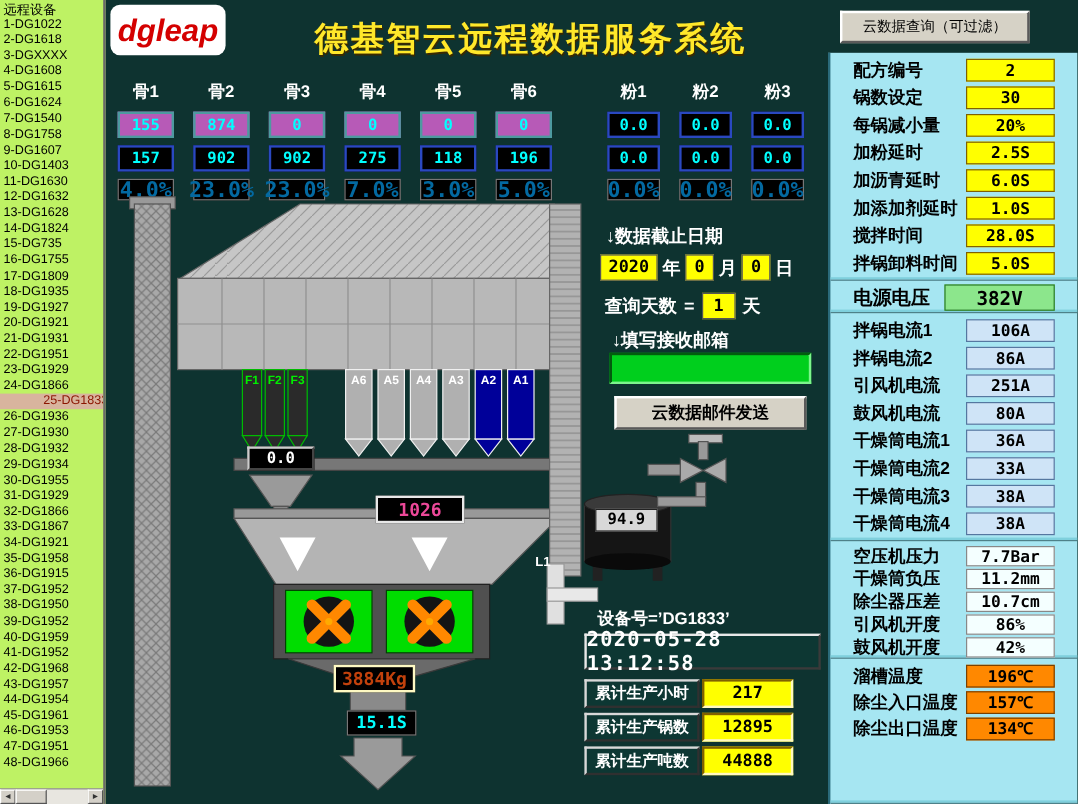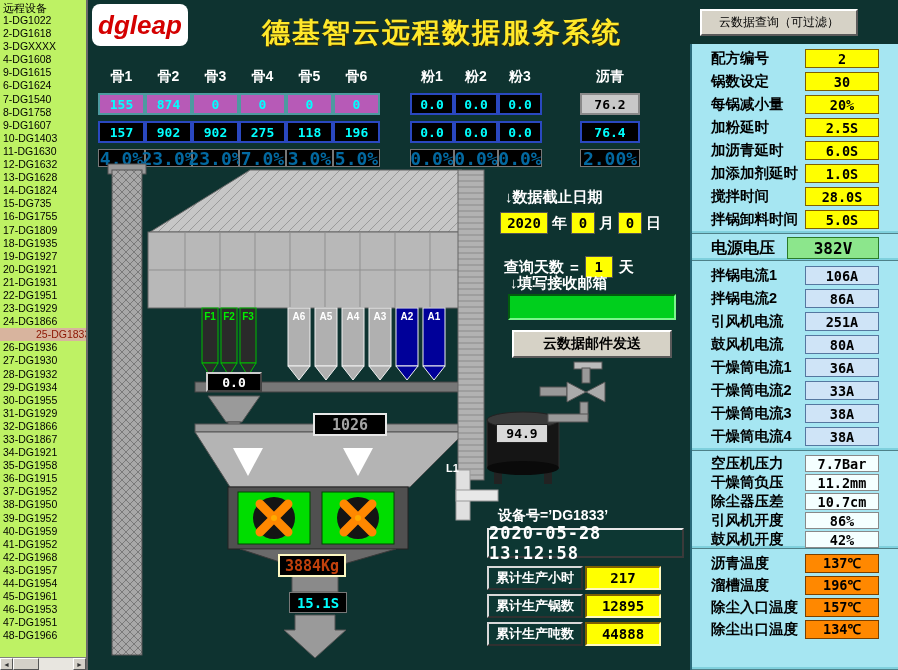--- a/index.html
+++ b/index.html
@@ -52,21 +52,21 @@
   }
   .btn3d {
     background:#d6d2c6; color:#000;
     border:2px solid; border-color:#ffffff #5a5a5a #5a5a5a #ffffff;
     display:flex; align-items:center; justify-content:center; cursor:pointer;
   }
   .query-btn { left:700px; top:9px; width:158px; height:27px; font-size:12px; }
 
   
   .materials { left:98px; top:68px; display:flex; }
-  .mat-col { width:47px; margin-right:0; display:flex; flex-direction:column; }
+  .mat-col { width:47px; margin-right:16px; display:flex; flex-direction:column; }
   .mat-col[data-index="6"] { margin-left:30px; }
   .mat-col[data-index="7"], .mat-col[data-index="8"] { width:44px; }
   .mat-col[data-index="6"] { width:44px; }
   .mat-col[data-index="9"] { margin-left:38px; width:60px; }
   .mat-header { height:17px; color:#fff; font-size:14px; font-weight:bold; text-align:center; }
   .cell {
     display:flex; align-items:center; justify-content:center;
     font-family:"DejaVu Sans Mono", monospace; font-weight:bold;
   }
   .v1 { margin-top:8px; height:22px; font-size:13px; }
@@ -86,36 +86,36 @@
   .q-label { color:#fff; font-size:15px; font-weight:bold; }
   .date-label { left:505px; top:188px; }
   .date-row { left:500px; top:212px; display:flex; align-items:center; gap:4px; }
   .ybox {
     background:#ffff00; color:#000; border:1px solid #555;
     font-family:"DejaVu Sans Mono", monospace; font-weight:bold; font-size:14px;
     display:inline-flex; align-items:center; justify-content:center; height:22px;
   }
   .ybox.year { width:48px; } .ybox.mon, .ybox.day { width:24px; } .ybox.days { width:28px; }
   .unit { color:#fff; font-size:15px; font-weight:bold; }
-  .days-row { left:504px; top:256px; display:flex; align-items:center; gap:6px; }
+  .days-row { left:504px; top:244px; display:flex; align-items:center; gap:6px; }
   .email-label { left:510px; top:274px; }
   .email-input {
     left:508px; top:294px; width:168px; height:26px; background:#00cf1d;
     border:2px solid; border-color:#025c0e #7cf58c #7cf58c #025c0e;
   }
   .send-btn { left:512px; top:330px; width:160px; height:28px; font-size:14px; font-weight:bold; }
 
   
   .disp {
     display:flex; align-items:center; justify-content:center;
     font-family:"DejaVu Sans Mono", monospace; font-weight:bold;
   }
   .d-screen { left:206px; top:372px; width:56px; height:20px; background:#000; color:#fff;
     font-size:13px; border:2px solid; border-color:#ccc #444 #444 #ccc; }
-  .d-agg { left:313px; top:413px; width:74px; height:23px; background:#000; color:#a3a3a3;
+  .d-agg { left:313px; top:413px; width:74px; height:23px; background:#000; color:#ec4899;
     font-size:15px; border:2px solid #e8e8e8; }
   .d-tank { left:496px; top:424px; width:52px; height:19px; background:#d8d8d8; color:#000;
     font-size:13px; border:1px solid #222; }
   .d-mixer { left:278px; top:554px; width:68px; height:23px; background:#000; color:#c2410c;
     font-size:15px; border:2px solid #fef9c3; }
   .d-disch { left:289px; top:592px; width:58px; height:21px; background:#000; color:#00ffff;
     font-size:14px; border:1px solid #777; }
 
   
   .dev-id { left:498px; top:507px; color:#fff; font-size:14px; font-weight:bold; }
@@ -177,21 +177,21 @@
   <div class="device-list">
 
       <div class="device-item" data-index="0">1-DG1022</div>
 
       <div class="device-item" data-index="1">2-DG1618</div>
 
       <div class="device-item" data-index="2">3-DGXXXX</div>
 
       <div class="device-item" data-index="3">4-DG1608</div>
 
-      <div class="device-item" data-index="4">9-DG1615</div>
+      <div class="device-item" data-index="4">5-DG1615</div>
 
       <div class="device-item" data-index="5">6-DG1624</div>
 
       <div class="device-item" data-index="6">7-DG1540</div>
 
       <div class="device-item" data-index="7">8-DG1758</div>
 
       <div class="device-item" data-index="8">9-DG1607</div>
 
       <div class="device-item" data-index="9">10-DG1403</div>
@@ -642,24 +642,20 @@
         <span class="pval">86%</span>
       </div>
 
       <div class="prow" data-index="4">
         <span class="plabel">鼓风机开度</span>
         <span class="pval">42%</span>
       </div>
     </div>
   <div class="sect sect-temps">
 
-      <div class="prow" data-index="0">
-        <span class="plabel">沥青温度</span>
-        <span class="pval">137℃</span>
-      </div>
 
 
       <div class="prow" data-index="2">
         <span class="plabel">溜槽温度</span>
         <span class="pval">196℃</span>
       </div>
 
       <div class="prow" data-index="3">
         <span class="plabel">除尘入口温度</span>
         <span class="pval">157℃</span>

